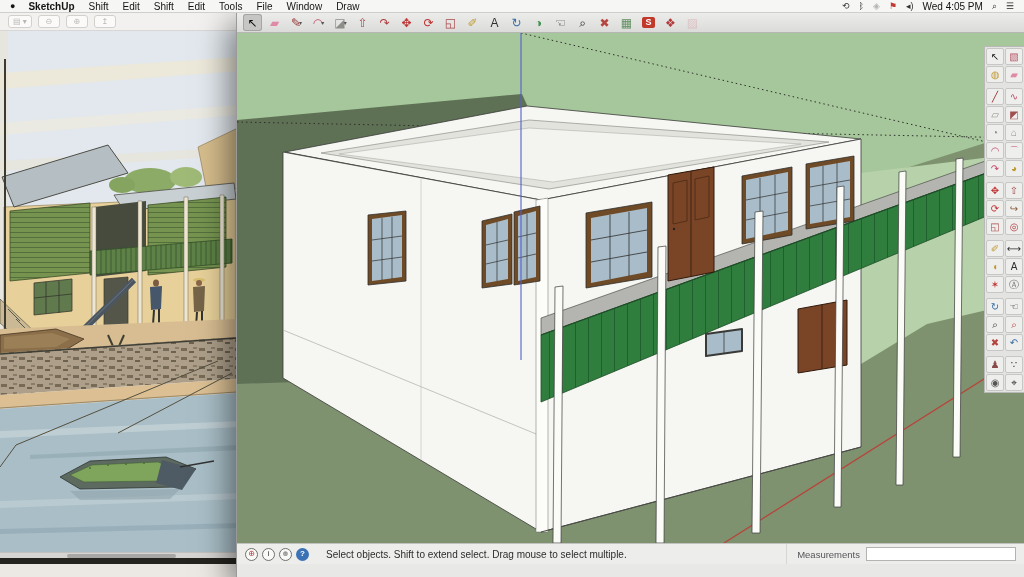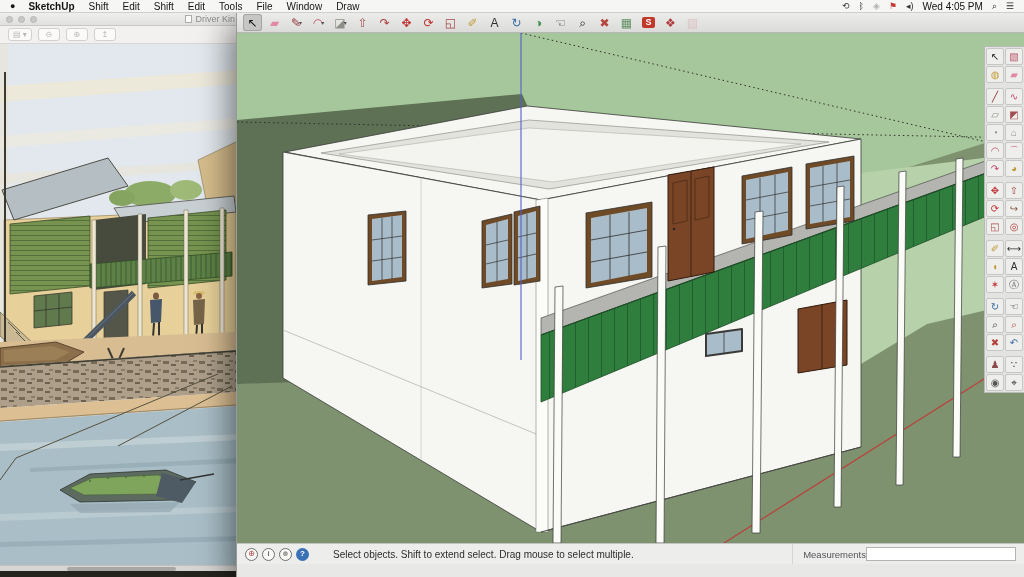--- a/index.html
+++ b/index.html
@@ -63,22 +63,22 @@
     display:grid;grid-template-columns:1fr 1fr;gap:1px;padding:1px;z-index:30}
   .palette .tool-btn{width:18px;height:17px;background:#eeeeec;border:1px solid #c7c7c5;border-radius:2px}
   .palette .tool-btn .glyph{font-size:10px}
   .palette-gap{grid-column:1/-1;height:3px}
 
   .sk-statusbar{height:21px;background:#ededeb;border-top:1px solid #c2c2c0;display:flex;align-items:center;
     padding:0 8px;gap:5px;font-size:10px;color:#2d2d2b}
   .sb-icon{width:13px;height:13px;border-radius:50%;display:flex;align-items:center;justify-content:center;
     font-size:8px;line-height:1;border:1px solid #6f6f6d;background:#f9f9f7}
   .sb-icon.solid{border:none;font-weight:bold}
-  .sb-hint{margin-left:19px;white-space:nowrap}
-  .sb-right{margin-left:auto;display:flex;align-items:center;padding-left:10px;border-left:1px solid #d6d6d4;height:100%}
+  .sb-hint{margin-left:12px;white-space:nowrap}
+  .sb-right{margin-left:auto;display:flex;align-items:center;gap:6px;padding-left:10px;border-left:1px solid #d6d6d4;height:100%}
   .sb-label{color:#55555a;font-size:9.5px}
   .sb-input{width:150px;height:14px;background:#fff;border:1px solid #b3b3b1;font-size:9px;padding:0 3px;font-family:"Liberation Sans",sans-serif}
 </style>
 </head>
 <body>
 
 <div class="menubar">
   <span class="apple">●</span>
   <span style="display:flex">
       <span class="menu-item bold">SketchUp</span>
@@ -101,29 +101,20 @@
       </span>
     <span class="clock">Wed 4:05 PM</span>
     <span style="display:flex;gap:9px">
         <span class="mb-icon" style="color: rgb(34, 34, 34);">⌕</span>
         <span class="mb-icon" style="color: rgb(34, 34, 34);">☰</span>
       </span>
   </span>
 </div>
 
 <div class="preview-window">
-  <div class="pv-titlebar">
-    <span class="tl inactive"></span>
-    <span class="tl inactive"></span>
-    <span class="tl inactive"></span>
-    <span class="pv-title">
-      <span class="doc-icon"></span>
-      <span>Driver Kin</span>
-    </span>
-  </div>
   <div class="pv-toolbar">
       <span class="pv-btn">▤ ▾</span>
       <span class="pv-btn">⊖</span>
       <span class="pv-btn">⊕</span>
       <span class="pv-btn">↥</span>
     </div>
 
   <div class="pv-content">
     <svg width="241" height="521" viewBox="0 0 241 521">
       <defs>

